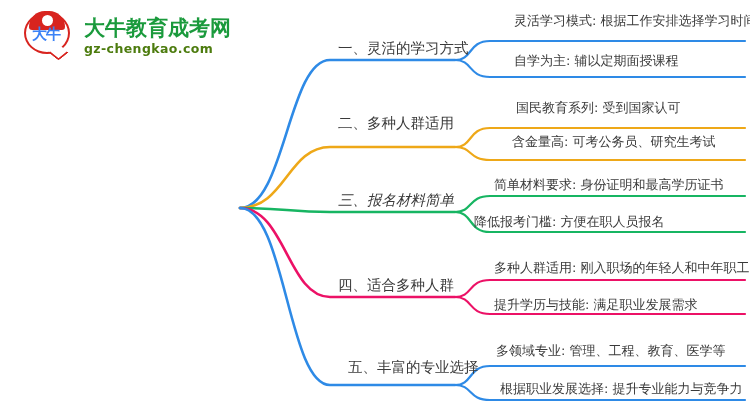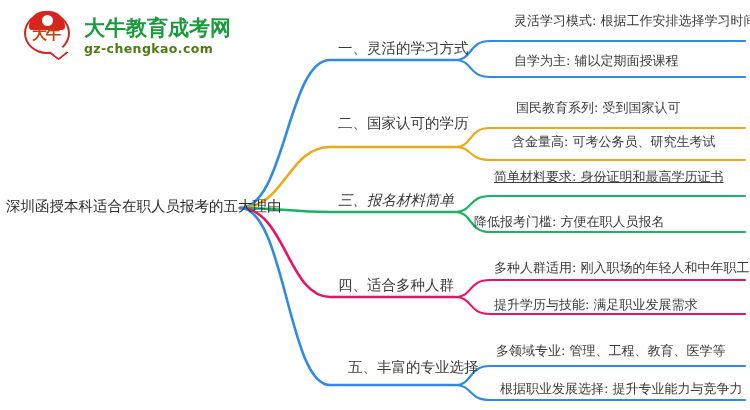--- a/index.html
+++ b/index.html
@@ -26,21 +26,21 @@
   #logo-mark .cap {
     position: absolute; left: 7px; top: 1px; width: 36px; height: 19px;
     background: #d8241f; border-radius: 20px 20px 4px 4px; overflow: hidden;
   }
   #logo-mark .cap:after {
     content: ""; position: absolute; left: 13px; top: 4px; width: 11px; height: 11px;
     background: #ffffff; border-radius: 50%;
   }
   #logo-mark .mark-text {
     position: absolute; left: 0; top: 16px; width: 48px; text-align: center;
-    font-size: 15px; font-weight: bold; color: #c2410c; letter-spacing: -1px;
+    font-size: 15px; font-weight: bold; color: #3b82f6; letter-spacing: -1px;
     line-height: 16px; font-family: "DejaVu Sans", sans-serif;
   }
   #logo-text { margin-left: 10px; }
   #logo-title {
     font-size: 21px; font-weight: bold; color: #1a9a3c; letter-spacing: 0px;
     line-height: 24px; white-space: nowrap; font-family: "DejaVu Sans", sans-serif;
   }
   #logo-sub {
     font-size: 12.5px; font-weight: bold; color: #4d7c0f; letter-spacing: 0.4px;
     line-height: 16px; margin-top: 1px; font-family: "DejaVu Sans", sans-serif;
@@ -92,31 +92,30 @@
         <path d="M 455 212 C 473 212, 468 232, 490 232 L 745 232" stroke="#17b562" stroke-width="2.2" fill="none" stroke-linecap="round"></path>
         <path d="M 240 208 C 285 208, 288 297, 330 297 L 455 297" stroke="#ec1166" stroke-width="2.6" fill="none" stroke-linecap="round"></path>
         <path d="M 455 297 C 473 297, 468 280, 490 280 L 745 280" stroke="#ec1166" stroke-width="2.2" fill="none" stroke-linecap="round"></path>
         <path d="M 455 297 C 473 297, 468 314, 490 314 L 745 314" stroke="#ec1166" stroke-width="2.2" fill="none" stroke-linecap="round"></path>
         <path d="M 240 208 C 285 208, 288 385, 330 385 L 455 385" stroke="#2e8ae6" stroke-width="2.6" fill="none" stroke-linecap="round"></path>
         <path d="M 455 385 C 473 385, 468 366, 490 366 L 745 366" stroke="#2e8ae6" stroke-width="2.2" fill="none" stroke-linecap="round"></path>
         <path d="M 455 385 C 473 385, 468 400, 490 400 L 745 400" stroke="#2e8ae6" stroke-width="2.2" fill="none" stroke-linecap="round"></path>
       </g>
   </svg>
 
-  <div class="node-text" id="center-title">深圳函授本科适合在职人员报考的五大理由</div>
 
   <div id="labels">
       <div class="node-text branch-label" style="left: 338px; top: 39px;">一、灵活的学习方式</div>
       <div class="node-text leaf-label" style="left: 514px; top: 12px;">灵活学习模式: 根据工作安排选择学习时间</div>
       <div class="node-text leaf-label" style="left: 514px; top: 52px;">自学为主: 辅以定期面授课程</div>
-      <div class="node-text branch-label" style="left: 338px; top: 114px;">二、国家认可的学历</div>
+      <div class="node-text branch-label" style="left: 338px; top: 114px;">二、多种人群适用</div>
       <div class="node-text leaf-label" style="left: 516px; top: 99px;">国民教育系列: 受到国家认可</div>
       <div class="node-text leaf-label" style="left: 512px; top: 133px;">含金量高: 可考公务员、研究生考试</div>
       <div class="node-text branch-label" style="left: 338px; top: 191px; font-style: italic;">三、报名材料简单</div>
-      <div class="node-text leaf-label" style="left: 494px; top: 168px; text-decoration: underline;">简单材料要求: 身份证明和最高学历证书</div>
+      <div class="node-text leaf-label" style="left: 494px; top: 176px;">简单材料要求: 身份证明和最高学历证书</div>
       <div class="node-text leaf-label" style="left: 474px; top: 213px;">降低报考门槛: 方便在职人员报名</div>
       <div class="node-text branch-label" style="left: 338px; top: 276px;">四、适合多种人群</div>
       <div class="node-text leaf-label" style="left: 494px; top: 259px;">多种人群适用: 刚入职场的年轻人和中年职工</div>
       <div class="node-text leaf-label" style="left: 494px; top: 296px;">提升学历与技能: 满足职业发展需求</div>
       <div class="node-text branch-label" style="left: 348px; top: 358px;">五、丰富的专业选择</div>
       <div class="node-text leaf-label" style="left: 496px; top: 342px;">多领域专业: 管理、工程、教育、医学等</div>
       <div class="node-text leaf-label" style="left: 500px; top: 380px;">根据职业发展选择: 提升专业能力与竞争力</div>
     </div>
 
 </div>

